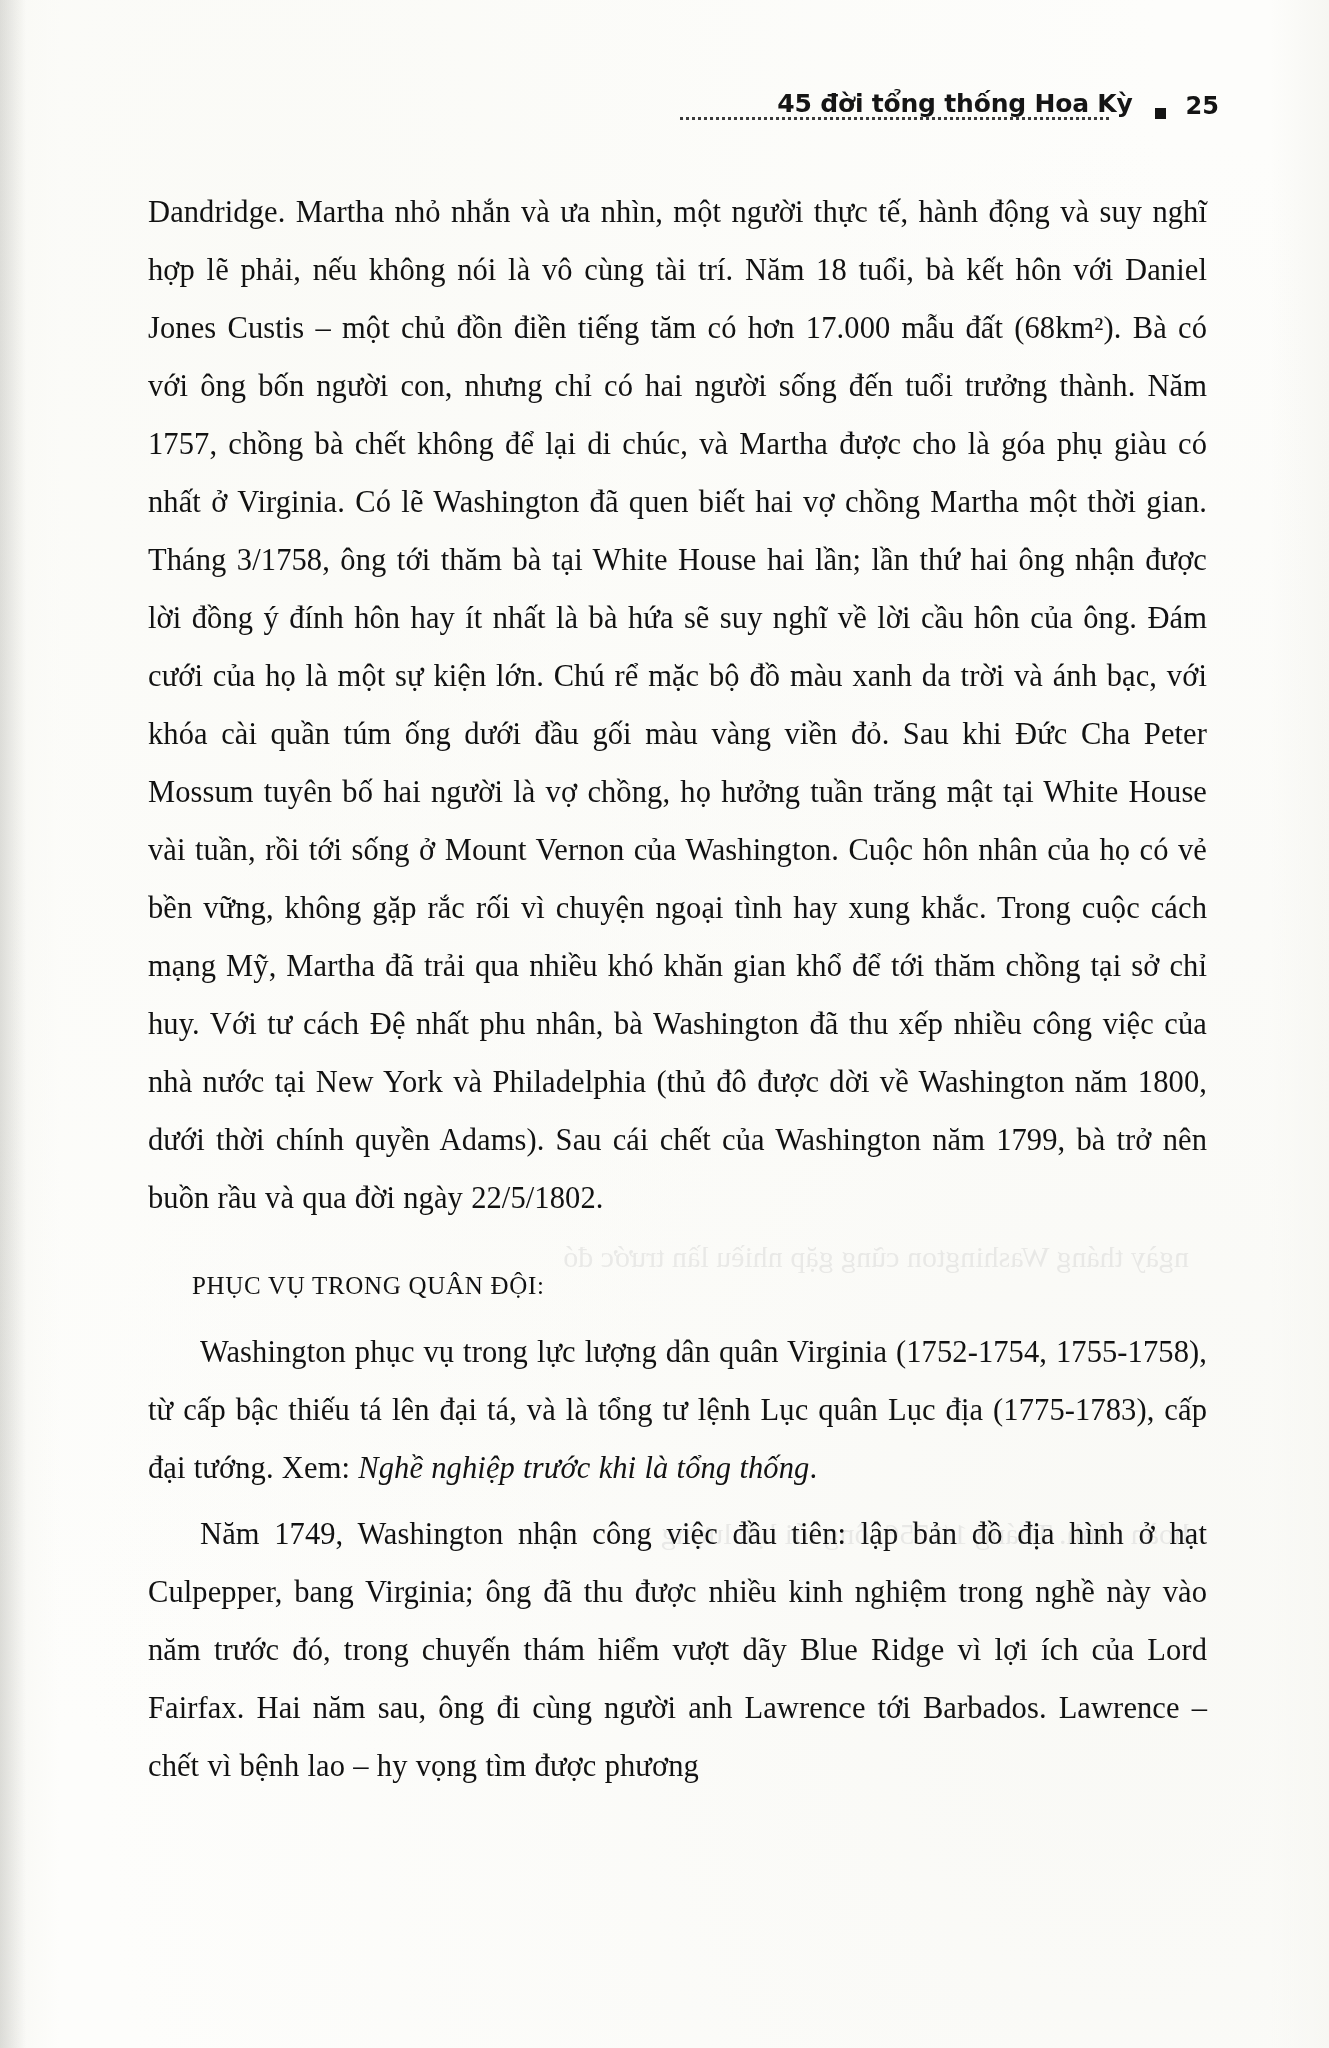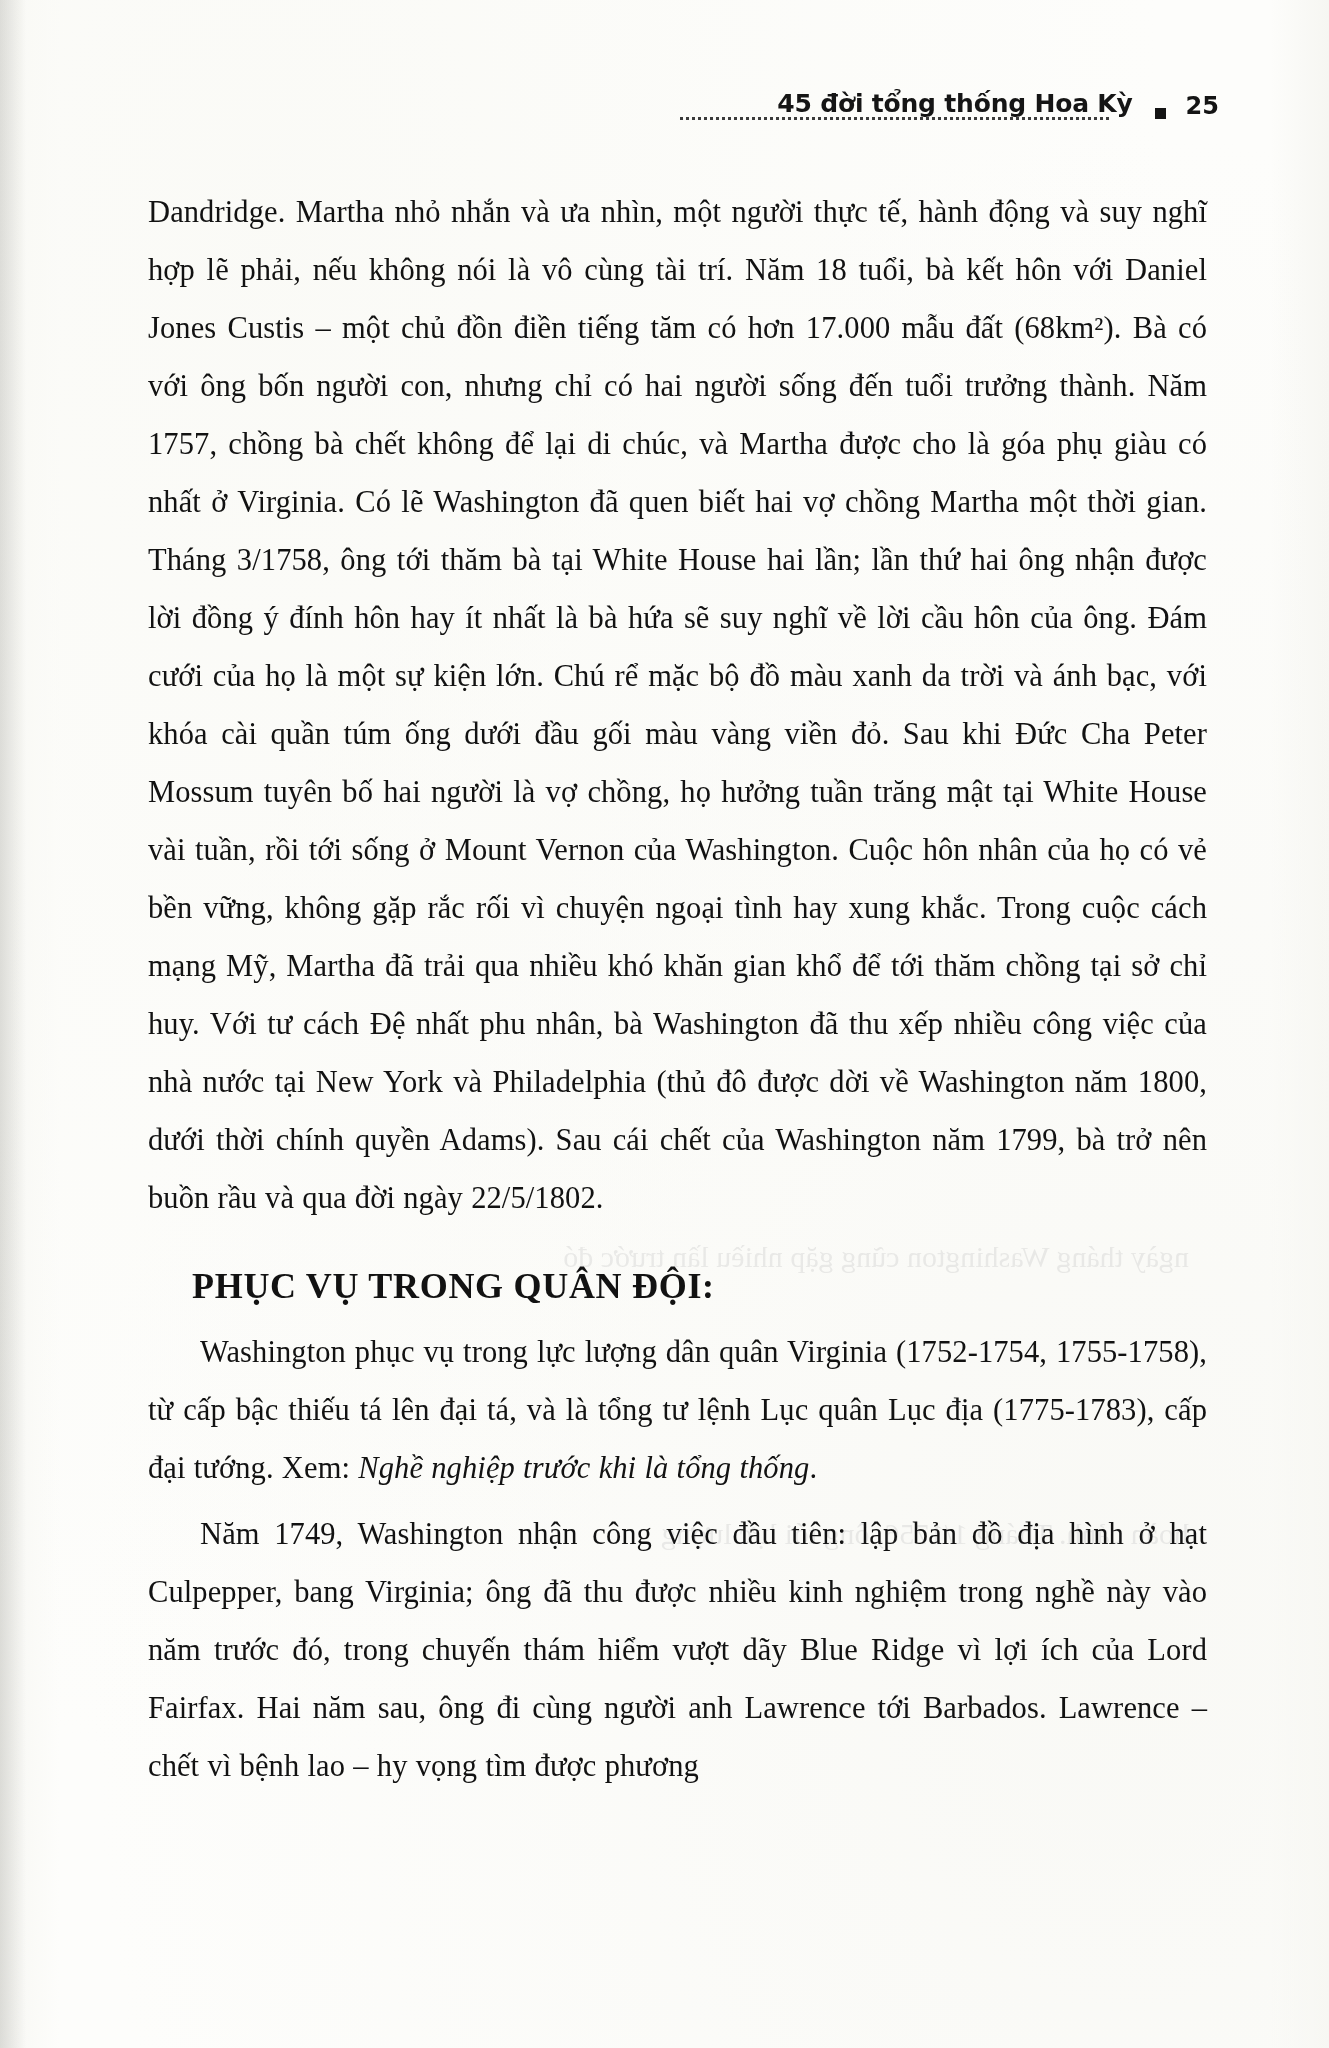--- a/index.html
+++ b/index.html
@@ -107,22 +107,22 @@
     word-spacing: 0.5px;
     color: #121212;
   }
   p.body.indent {
     text-indent: 52px;
   }
 
   h2.section {
     margin: 30px 0 0 0;
     text-indent: 52px;
-    font-size: 36px;
-    font-weight: 700;
+    font-size: 25px;
+    font-weight: 400;
     line-height: 58px;
     letter-spacing: 0.7px;
     color: #121212;
   }
   em.title-ital {
   }
 
   
   .bleed {
     position: absolute;

